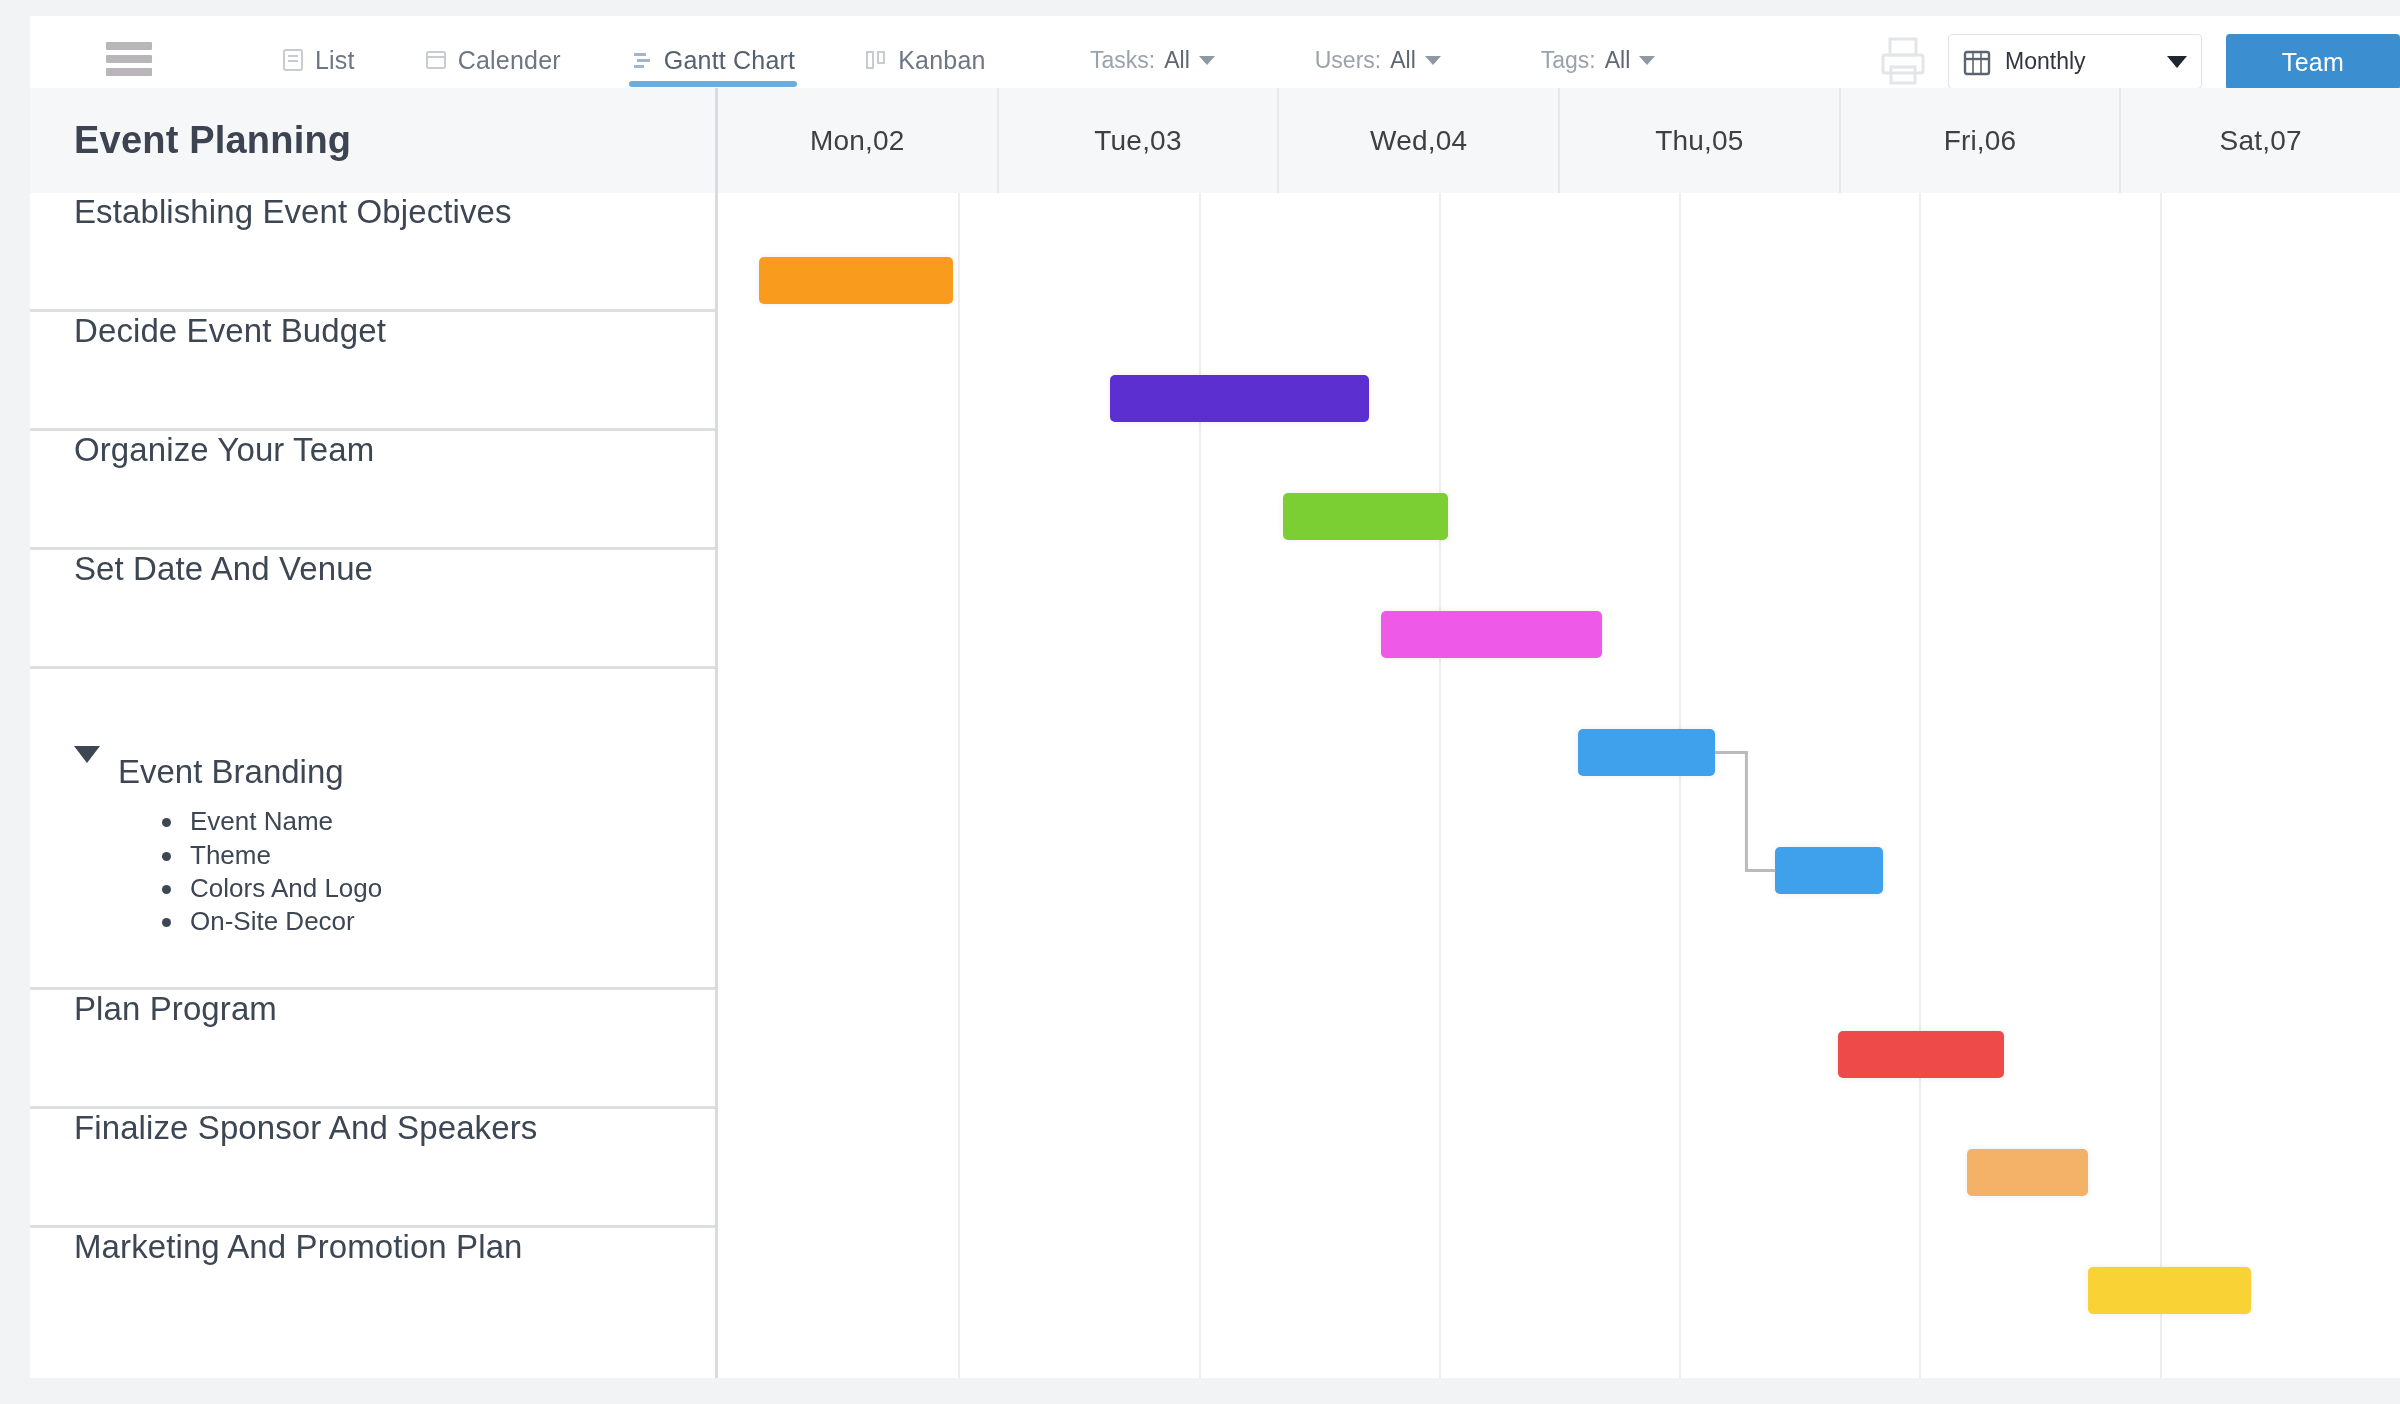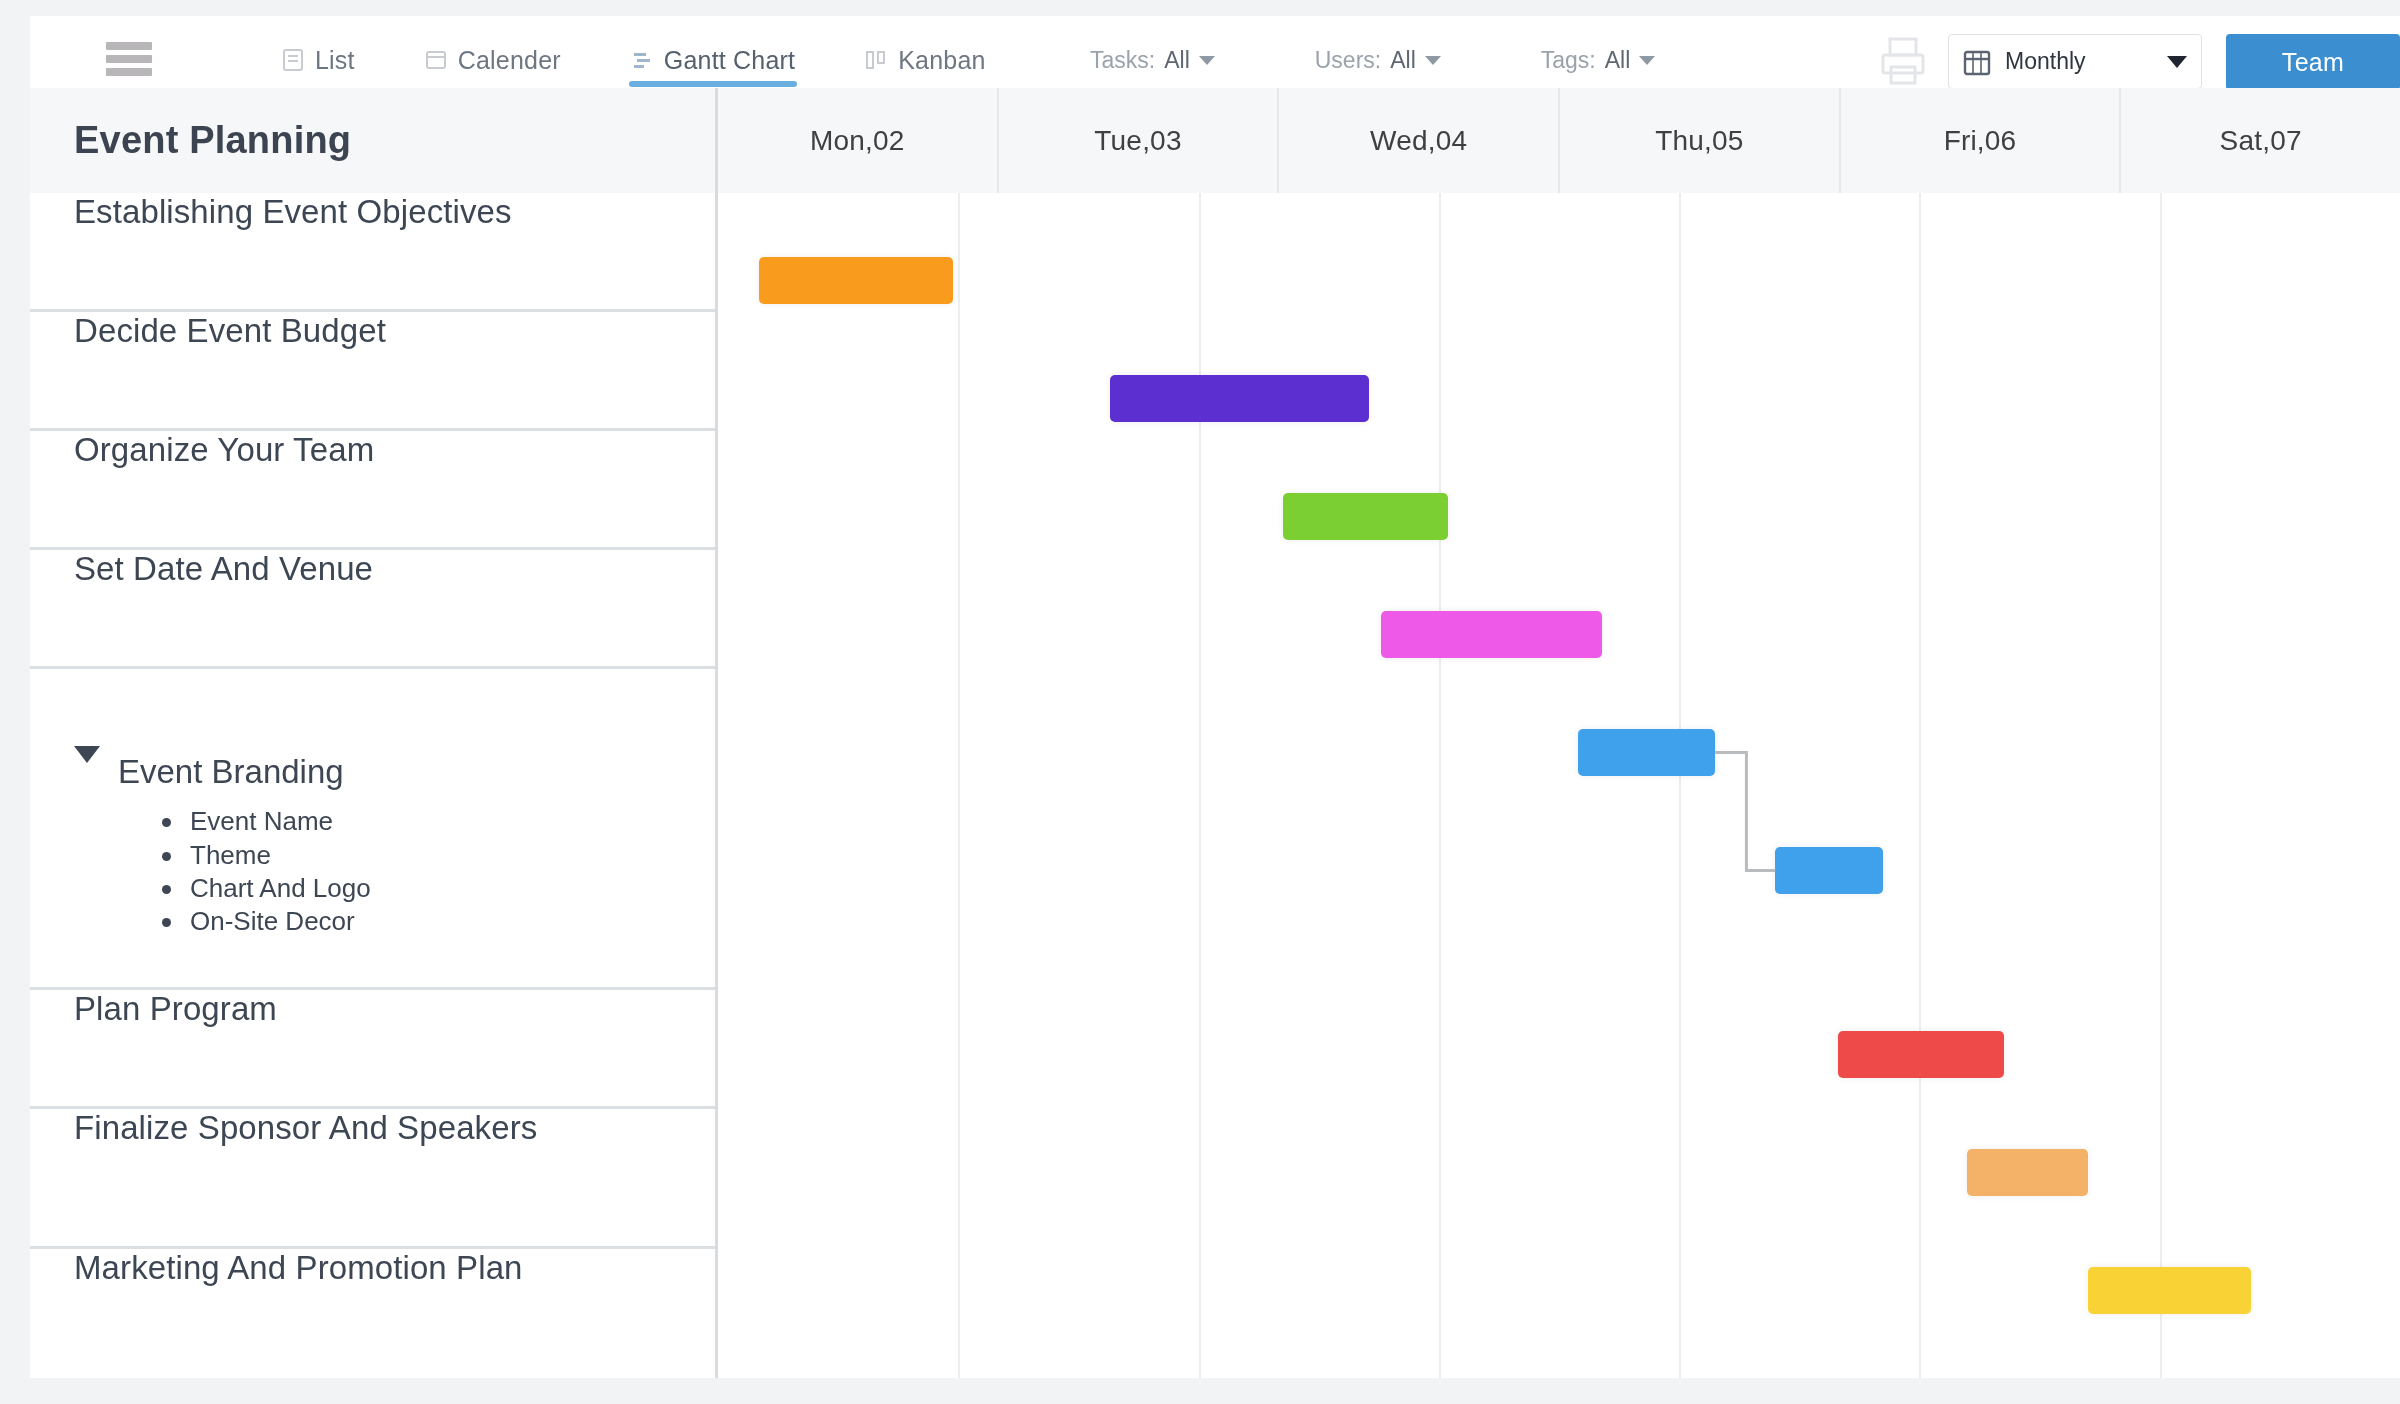--- a/index.html
+++ b/index.html
@@ -398,28 +398,28 @@
           <span class="task-label">Set Date And Venue</span>
         </div>
         <div class="group-row" style="height: 321px;">
           <div class="group-head">
             <span class="group-caret"></span>
             <span class="group-title">Event Branding</span>
           </div>
           <ul class="sub-list">
             <li class="sub-item">Event Name</li>
             <li class="sub-item">Theme</li>
-            <li class="sub-item">Chart And Logo</li>
+            <li class="sub-item">Colors And Logo</li>
             <li class="sub-item">On-Site Decor</li>
           </ul>
         </div>
         <div class="task-row" style="height: 119px;">
           <span class="task-label">Plan Program</span>
         </div>
-        <div class="task-row" style="height: 140px;">
+        <div class="task-row" style="height: 119px;">
           <span class="task-label">Finalize Sponsor And Speakers</span>
         </div>
         <div class="task-row" style="height: 119px;">
           <span class="task-label">Marketing And Promotion Plan</span>
         </div>
       </div>
   </div>
 
   <div class="right-panel">
     <div class="gantt-header" id="gantt-header">

